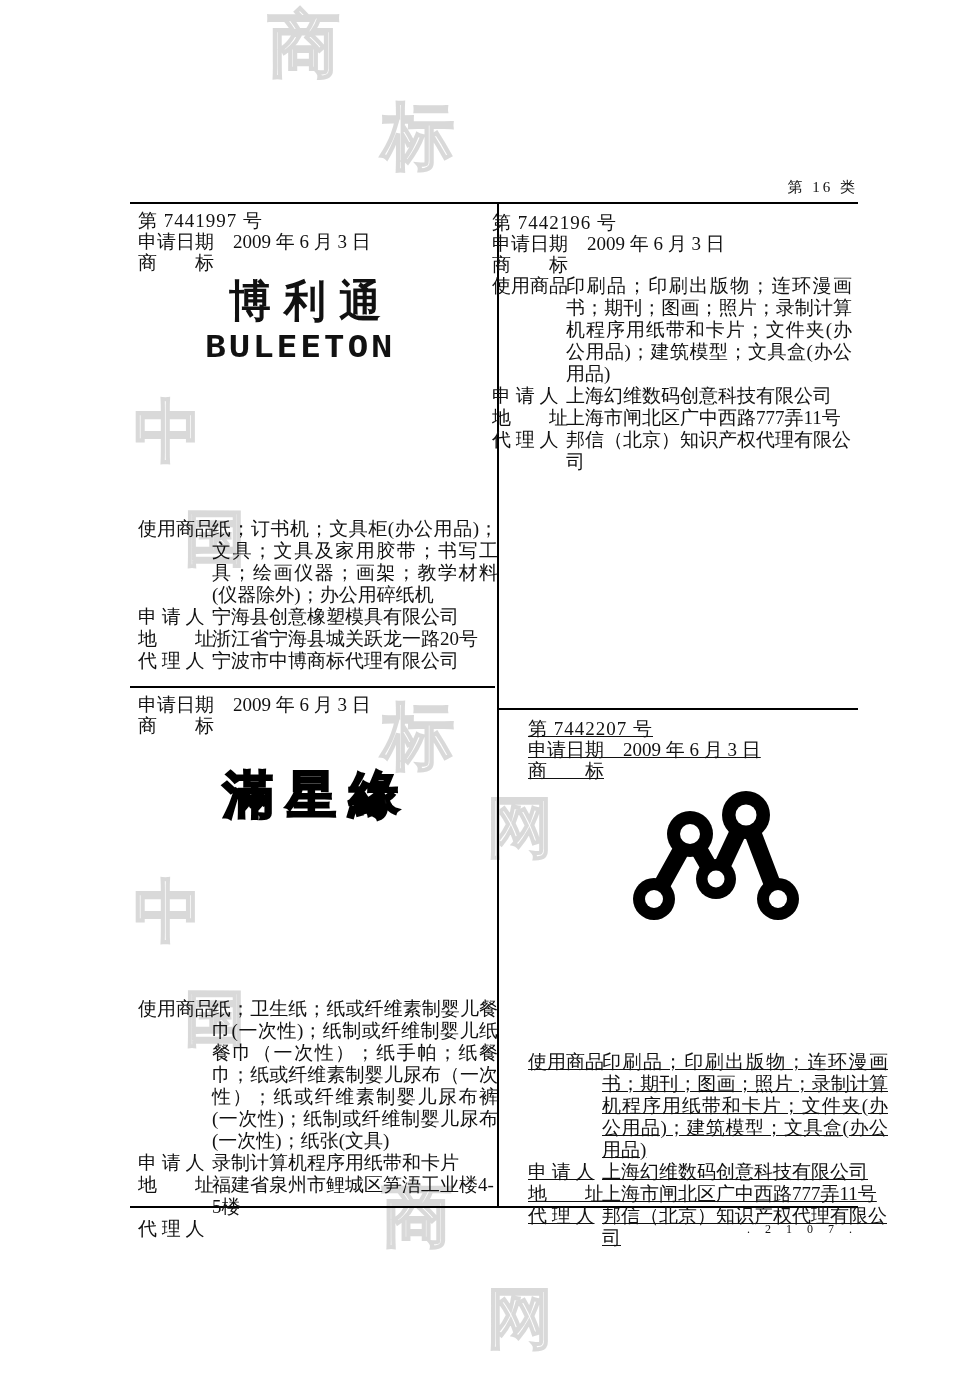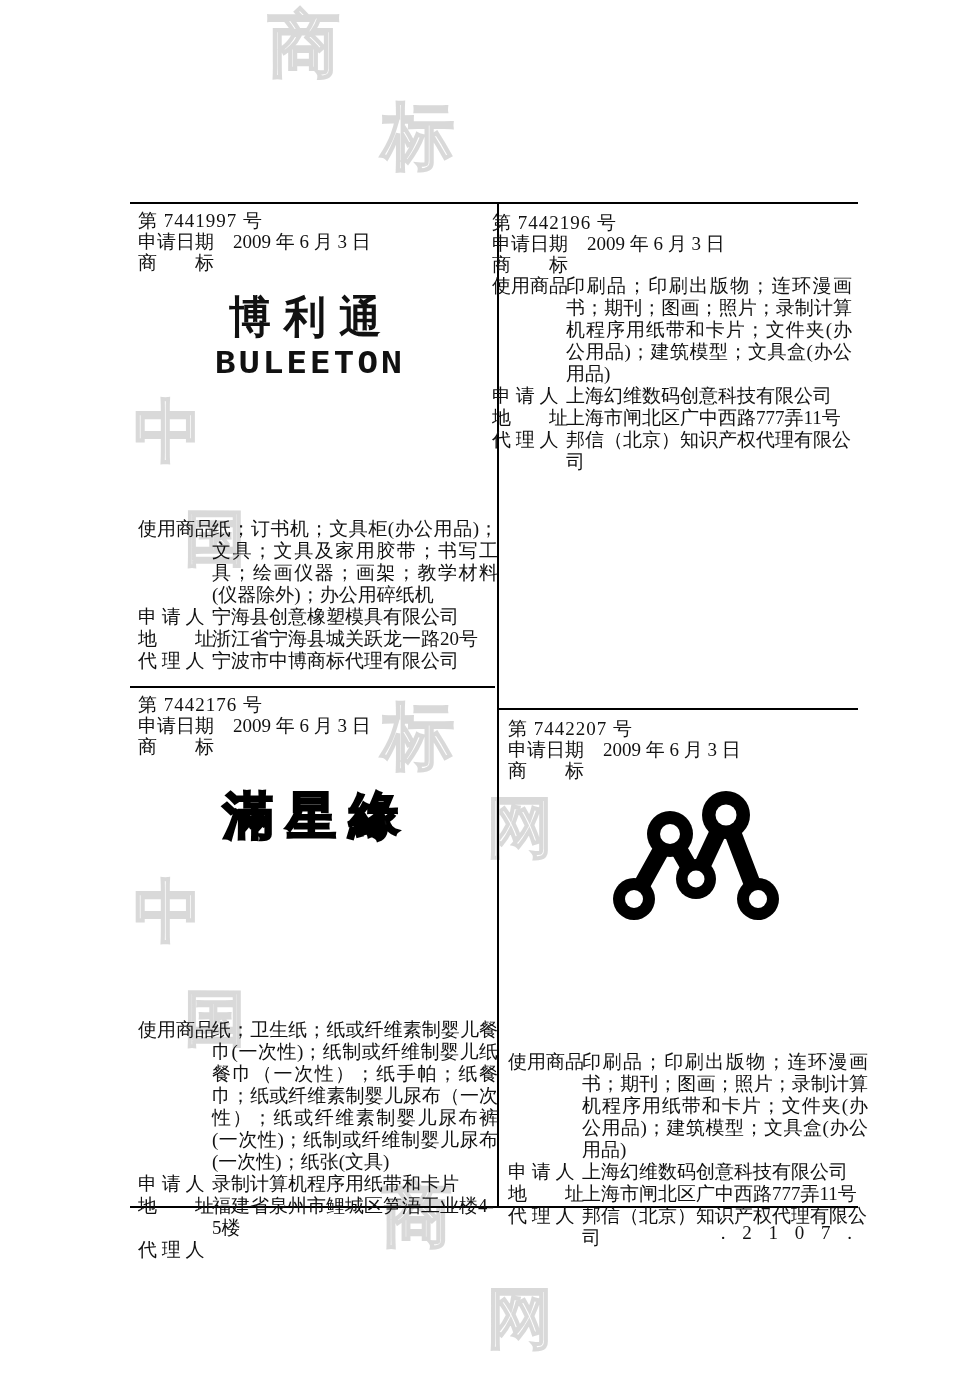--- a/index.html
+++ b/index.html
@@ -29,21 +29,21 @@
   .vrule{position:absolute;background:#000;width:1.6px;}
 
   
   .block{position:absolute;width:360px;}
   .hdr{font-size:19px;line-height:21px;white-space:nowrap;}
   .num-line{letter-spacing:1px;}
 
   .logo-area{position:relative;height:230px;}
 
   
-  .l1{position:absolute;left:78px;top:16px;text-align:right;}
+  .l1{position:absolute;left:78px;top:0;text-align:left;}
   .l1 .cn{font-size:42px;letter-spacing:13px;text-indent:13px;
           font-family:"DejaVu Sans","Liberation Sans",sans-serif;font-weight:bold;
           transform:scaleY(1.05);}
   .l1 .en{font-size:31px;font-weight:bold;letter-spacing:2.5px;
           font-family:"DejaVu Sans Mono","Liberation Mono",monospace;
           transform:scaleX(1.12);transform-origin:center;margin-top:-1px;}
 
   
   .l2{position:absolute;left:72px;top:22px;text-align:center;}
   .l2 .cn{font-size:34px;letter-spacing:11px;text-indent:11px;
@@ -60,40 +60,41 @@
   
   .l4{position:absolute;left:100px;top:10px;}
 
   
   .details{font-size:19px;line-height:22px;}
   .row{display:flex;align-items:flex-start;}
   .row .k{width:74px;flex:0 0 74px;white-space:nowrap;}
   .row .v{flex:1;}
   .goods .v{text-align:justify;}
 
-  #pageno{position:absolute;right:122px;top:1222px;font-size:19px;letter-spacing:6px;}
+  #pageno{position:absolute;right:122px;top:1222px;font-size:12px;letter-spacing:6px;}
 </style>
 </head>
 <body>
 
 <div id="watermarks">
   <div class="wm" style="left:268px;top:8px;font-size:72px;">商</div>
   <div class="wm" style="left:382px;top:100px;font-size:72px;">标</div>
   <div class="wm" style="left:134px;top:398px;font-size:68px;">中</div>
   <div class="wm" style="left:185px;top:508px;font-size:60px;">国</div>
   <div class="wm" style="left:382px;top:700px;font-size:72px;">标</div>
   <div class="wm" style="left:487px;top:795px;font-size:66px;">网</div>
   <div class="wm" style="left:134px;top:878px;font-size:68px;">中</div>
   <div class="wm" style="left:185px;top:988px;font-size:60px;">国</div>
   <div class="wm" style="left:382px;top:1180px;font-size:70px;">商</div>
   <div class="wm" style="left:487px;top:1286px;font-size:66px;">网</div>
 </div>
 
 <div id="page">
 
+  <div id="class-header">第 16 类</div>
 
   <div class="rule" style="left:130px;top:202px;width:728px;"></div>
   <div class="rule" style="left:130px;top:686px;width:365px;"></div>
   <div class="rule" style="left:497px;top:708px;width:361px;"></div>
   <div class="rule" style="left:130px;top:1206px;width:728px;"></div>
   <div class="vrule" style="left:497px;top:202px;height:1006px;"></div>
 
   <div class="block" style="left:138px;top:210px;">
     <div class="hdr">
       <div class="num-line">第 7441997 号</div>
@@ -147,21 +148,20 @@
       </div>
       <div class="row">
         <div class="k">代 理 人</div>
         <div class="v">邦信（北京）知识产权代理有限公司</div>
       </div>
     </div>
   </div>
 
   <div class="block" style="left:138px;top:694px;">
     <div class="hdr">
-      <div class="num-line">第 7442176 号</div>
       <div class="date-line">申请日期　2009 年 6 月 3 日</div>
       <div class="mark-lbl">商　　标</div>
     </div>
     <div class="logo-area" style="height:262px;">
       <div class="l3">
         <div class="cn">滿星緣</div>
       </div>
     </div>
     <div class="details">
       <div class="row goods">
@@ -175,21 +175,21 @@
       <div class="row">
         <div class="k">地　　址</div>
         <div class="v">福建省泉州市鲤城区笋浯工业楼4-5楼</div>
       </div>
       <div class="row">
         <div class="k">代 理 人</div>
       </div>
     </div>
   </div>
 
-  <div class="block" style="left:508px;top:718px;">
+  <div class="block" style="left:528px;top:718px;text-decoration:underline;">
     <div class="hdr">
       <div class="num-line">第 7442207 号</div>
       <div class="date-line">申请日期　2009 年 6 月 3 日</div>
       <div class="mark-lbl">商　　标</div>
     </div>
     <div class="logo-area" style="height:270px;">
       <div class="l4">
         <svg width="176" height="132" viewBox="0 0 176 132">
           <g stroke="#000" stroke-width="17" stroke-linecap="round" fill="none">
             <path d="M26 108 L62 43"></path>

